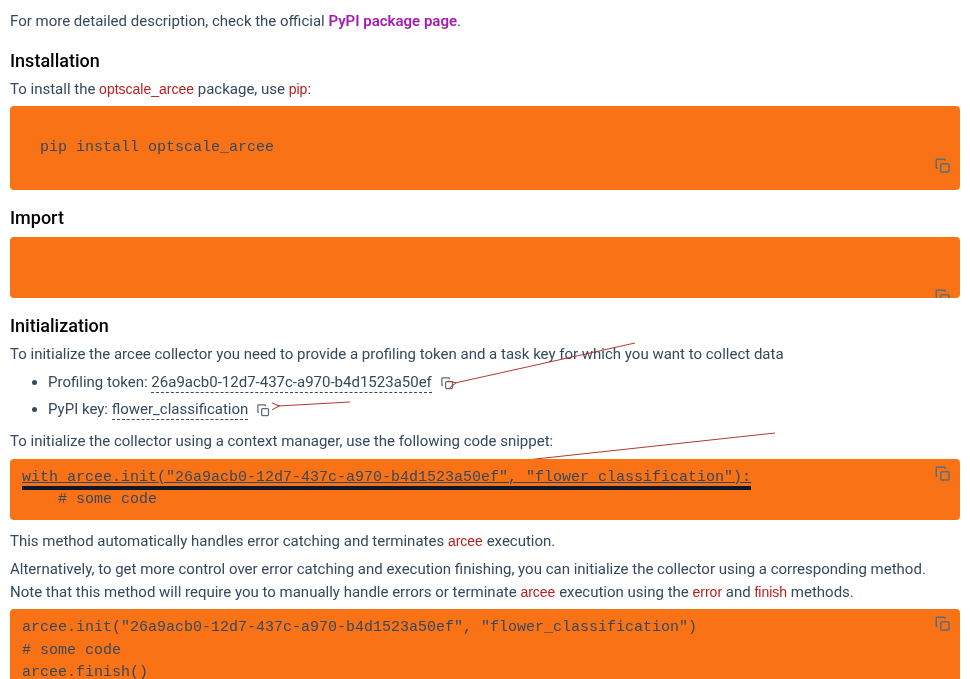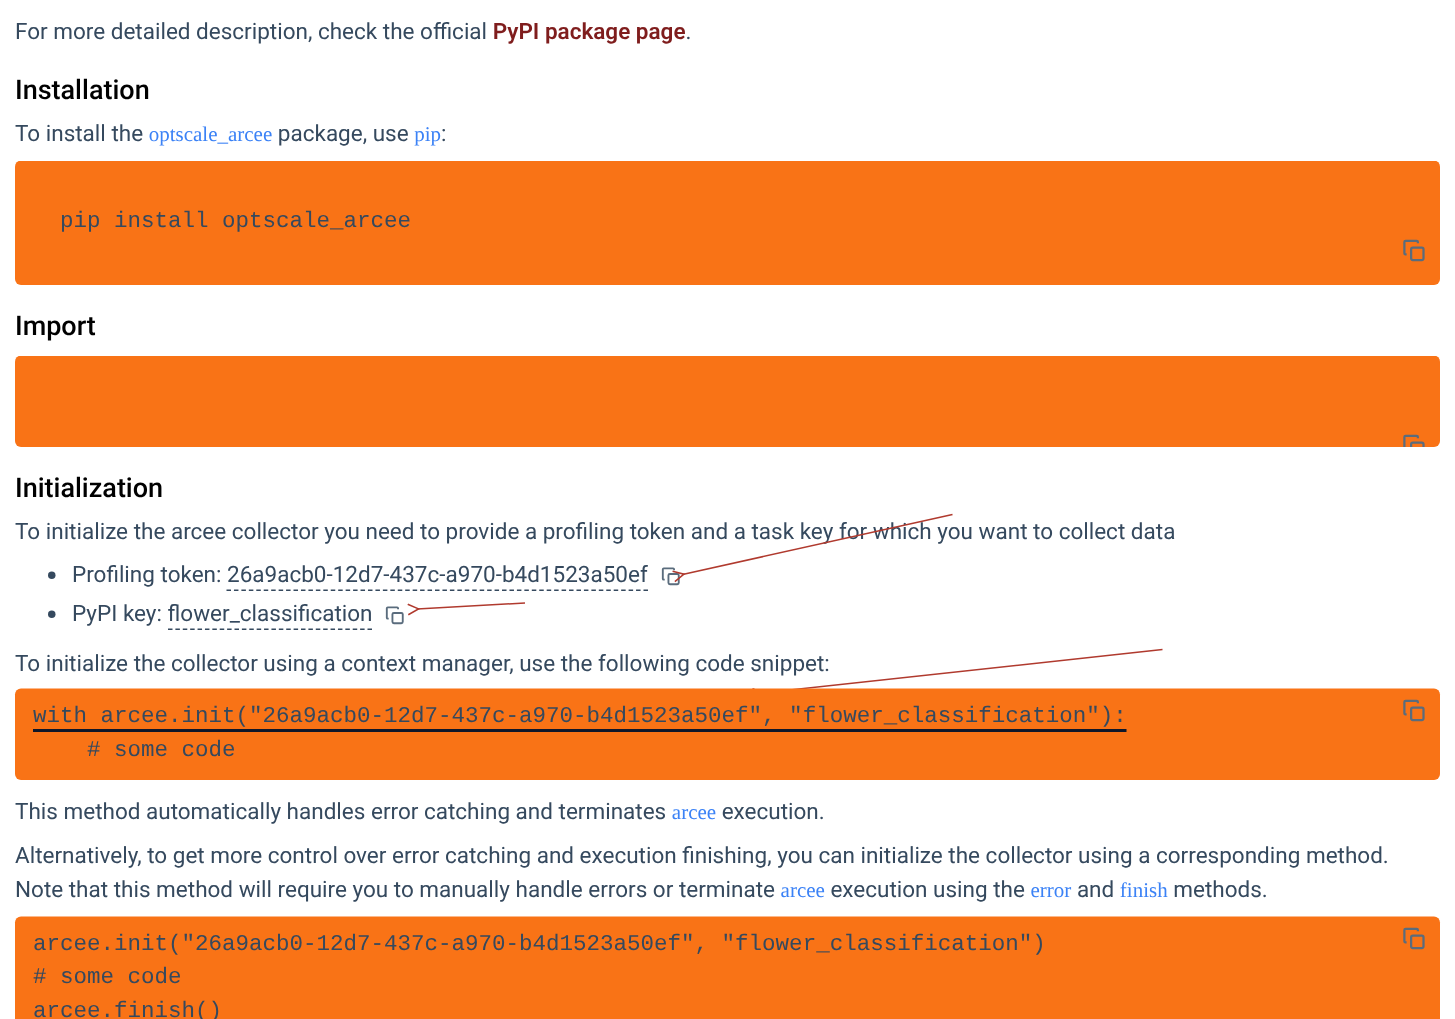--- a/index.html
+++ b/index.html
@@ -14,44 +14,45 @@
   .content { padding: 0; }
   p { margin-bottom: 6px; }
   h3 {
     font-size: 18px;
     font-weight: 500;
     color: #000000;
     margin-top: 14px;
     margin-bottom: 4px;
   }
   a.link {
-    color: #7f1d1d;
+    color: #a21caf;
     font-weight: 600;
     text-decoration: none;
   }
   code.inline {
-    font-family: Liberation Serif, serif;
+    font-family: Liberation Sans, sans-serif;
     font-size: 14px;
     background: transparent;
-    color: #3b82f6;
+    color: #b91c1c;
   }
   .codeblock {
     position: relative;
     background: #f97316;
     border-radius: 4px;
     padding: 8px 12px;
     margin: 6px 0 10px 0;
     font-family: "Courier New", Courier, monospace;
     font-size: 15px;
     color: #35495e;
     white-space: pre;
     overflow-x: auto;
   }
   .codeblock .underline {
-    border-bottom: 2px solid #0f172a;
+    border-bottom: 4px solid #0f172a;
+    text-decoration: underline;
   }
   ul { margin: 6px 0 10px 0; padding-left: 38px; }
   li { margin-bottom: 4px; list-style-type: disc; }
   .dotted {
     border-bottom: 1px dashed #35495e;
     padding-bottom: 1px;
   }
   .copy-btn {
     position: absolute;
     top: 6px;

